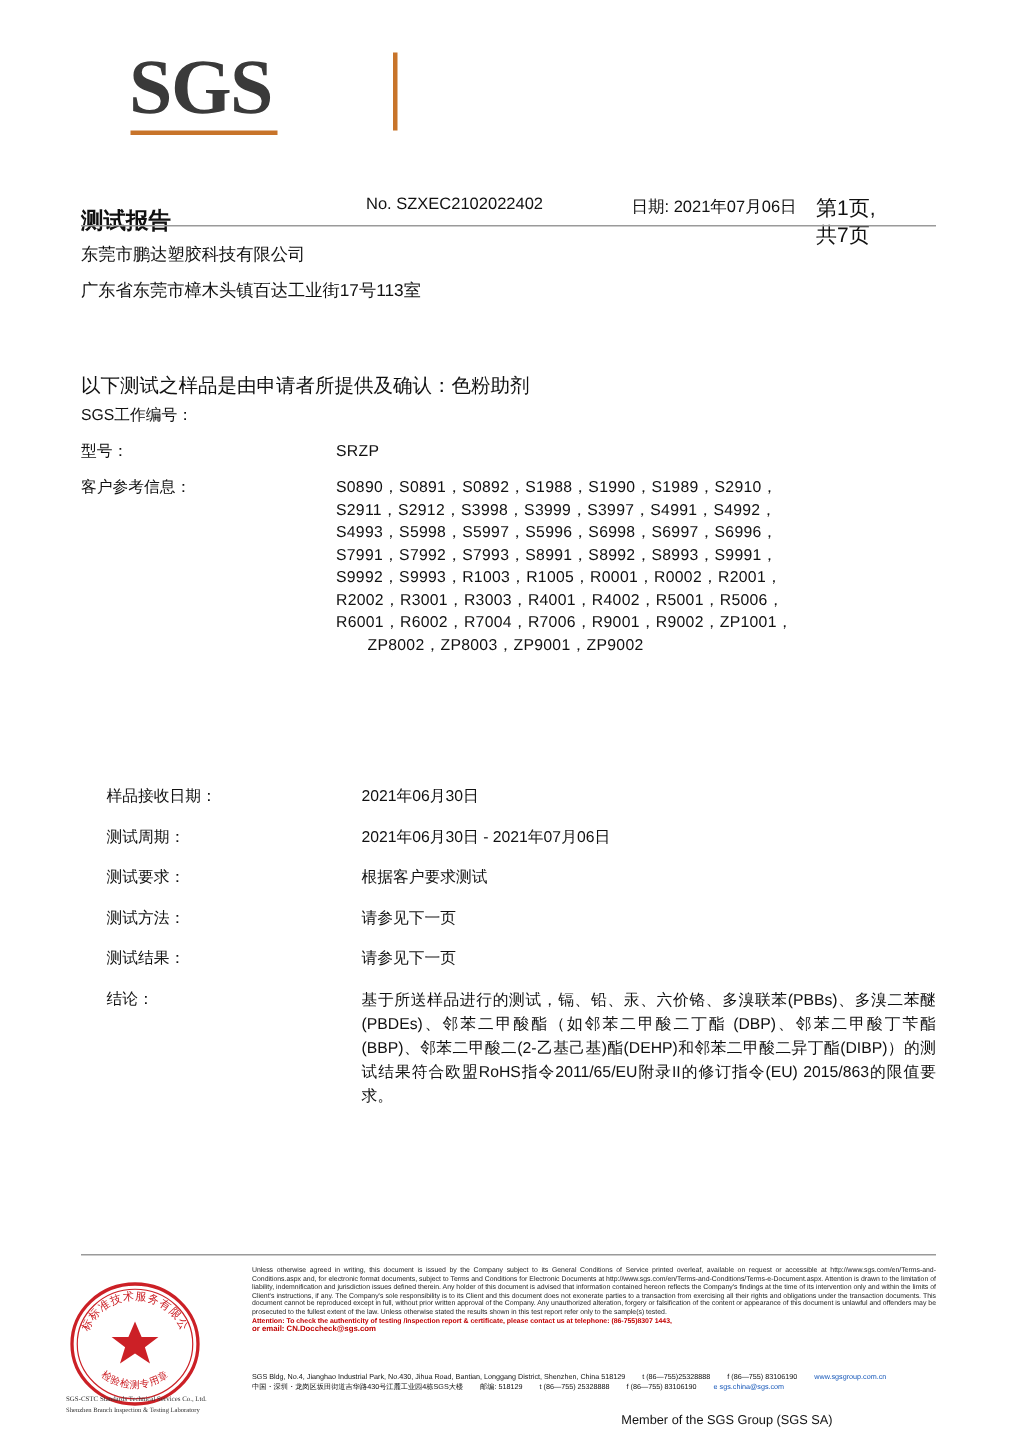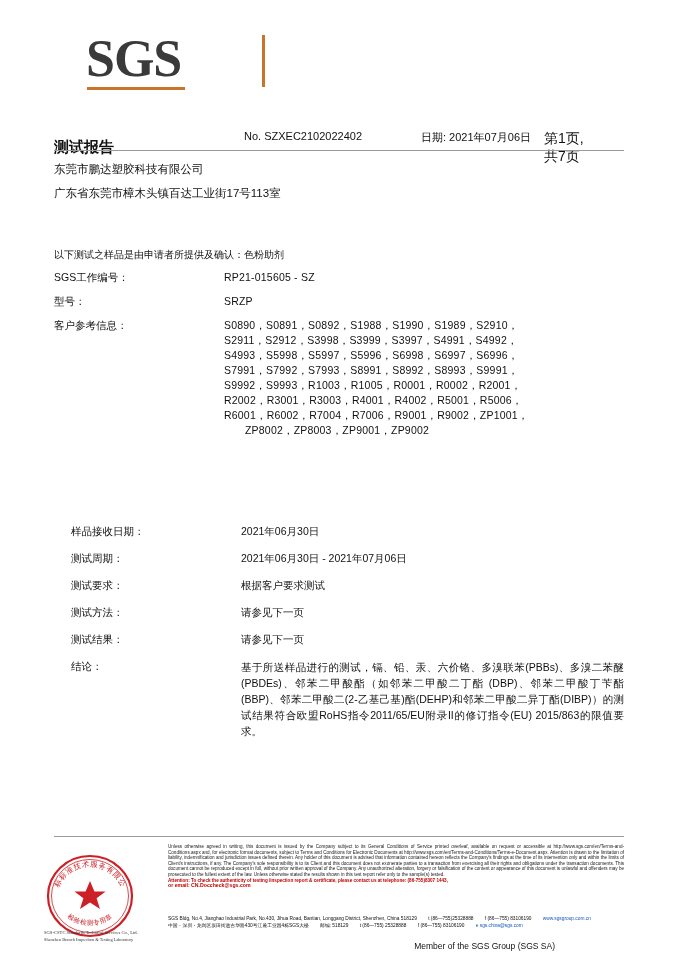--- a/index.html
+++ b/index.html
@@ -103,21 +103,21 @@
     left: 54px;
     top: 186px;
     font-size: 11.5px;
   }
 
   
   .intro {
     position: absolute;
     left: 54px;
     top: 248px;
-    font-size: 10px;
+    font-size: 13px;
     font-family: Liberation Serif, serif;
   }
 
   
   .fields {
     position: absolute;
     left: 54px;
     top: 270px;
     width: 570px;
     font-size: 10.5px;
@@ -238,23 +238,20 @@
 
   <div class="company-name">东莞市鹏达塑胶科技有限公司</div>
   <div class="company-addr">广东省东莞市樟木头镇百达工业街17号113室</div>
 
   <div class="intro">以下测试之样品是由申请者所提供及确认：色粉助剂</div>
 
   <div class="fields">
 
     <div class="frow">
       <div class="flabel">SGS工作编号：</div>
-      <div class="fval">
-        <span class="vline">RP21-015605 - SZ</span>
-      </div>
     </div>
 
     <div class="frow">
       <div class="flabel">型号：</div>
       <div class="fval">
         <span class="vline">SRZP</span>
       </div>
     </div>
 
     <div class="frow">

